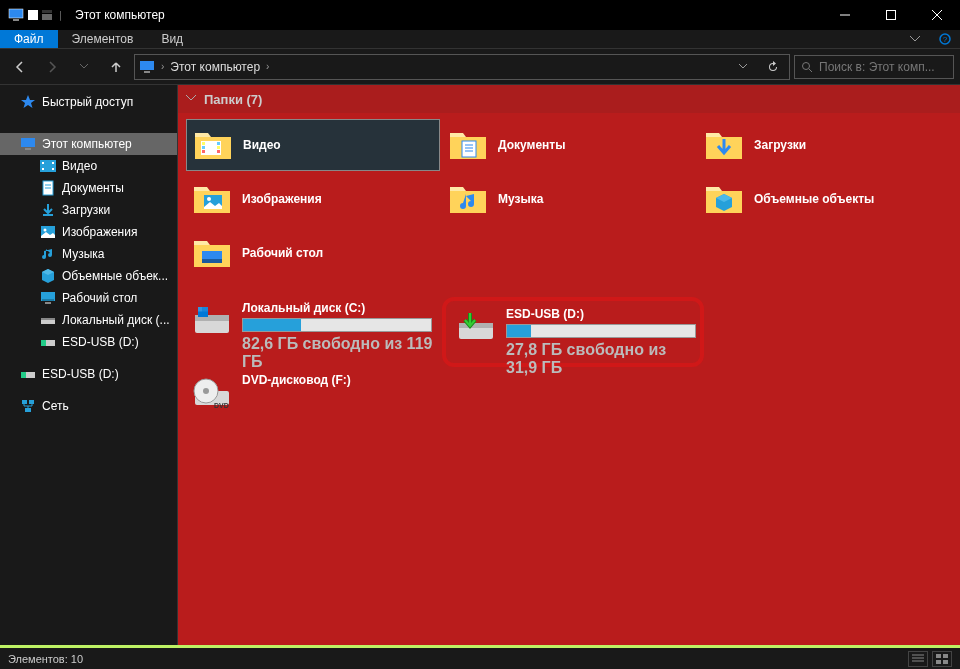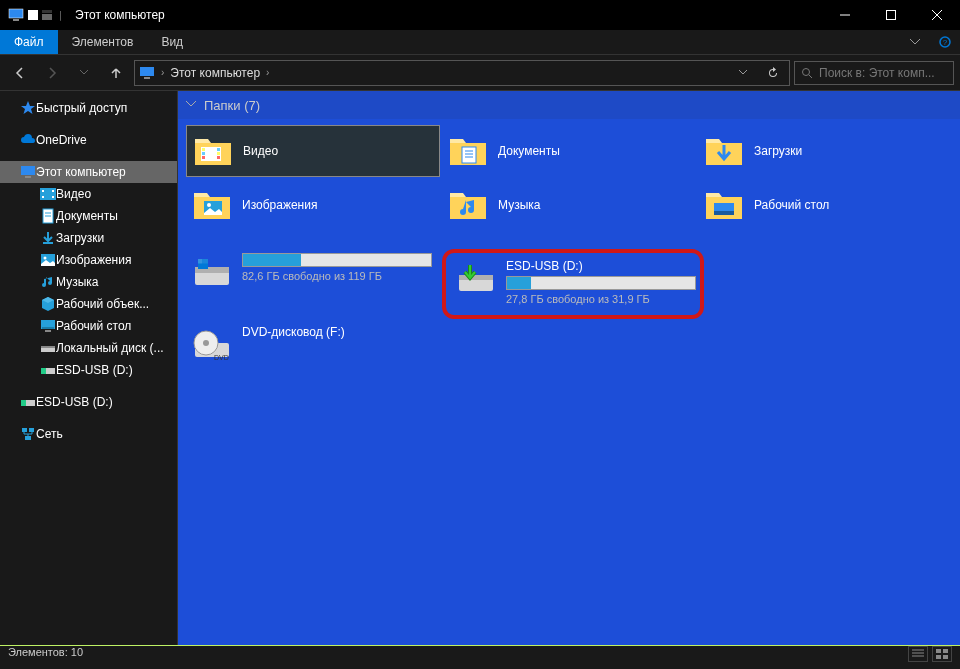--- a/index.html
+++ b/index.html
@@ -11,21 +11,21 @@
 .titlebar { height: 30px; background: #000; display: flex; align-items: center; }
 .titlebar-icons { display: flex; align-items: center; gap: 4px; padding-left: 8px; }
 .title-icon { width: 16px; height: 16px; display: inline-block; }
 .title-tiny { width: 10px; height: 10px; display: inline-block; }
 .title-text { color: #fff; font-size: 12px; margin-left: 10px; }
 .titlebar-controls { margin-left: auto; display: flex; }
 .win-btn { width: 46px; height: 30px; display: flex; align-items: center; justify-content: center; color: #fff; font-size: 11px; }
 .win-btn svg { width: 10px; height: 10px; }
 
 
-.ribbon { height: 25px; background: #191919; display: flex; align-items: stretch; border-bottom: 1px solid #333; }
+.ribbon { height: 19px; background: #191919; display: flex; align-items: stretch; border-bottom: 1px solid #333; }
 .ribbon-tab { padding: 0 14px; font-size: 12px; color: #ccc; display: flex; align-items: center; }
 .ribbon-tab.file { background: #0078d7; color: #fff; }
 .ribbon-dropdown { margin-left: auto; width: 30px; display: flex; align-items: center; justify-content: center; }
 .ribbon-help { width: 30px; display: flex; align-items: center; justify-content: center; }
 
 
 .navrow { height: 36px; background: #191919; display: flex; align-items: center; padding: 0 6px; gap: 4px; border-bottom: 1px solid #333; }
 .nav-btn { width: 28px; height: 28px; display: flex; align-items: center; justify-content: center; color: #999; }
 .nav-btn.disabled { color: #555; }
 .addr { flex: 1; height: 26px; border: 1px solid #555; background: #191919; display: flex; align-items: center; padding: 0 4px; gap: 6px; }
@@ -35,50 +35,50 @@
 .addr .spacer { flex: 1; }
 .addr .addr-icon { width: 24px; display: flex; justify-content: center; color: #999; }
 .search { width: 160px; height: 24px; border: 1px solid #555; background: #191919; display: flex; align-items: center; padding: 0 6px; gap: 6px; }
 .search span.ph { color: #777; font-size: 12px; white-space: nowrap; overflow: hidden; text-overflow: ellipsis; }
 
 
 .body { flex: 1; display: flex; background: #191919; overflow: hidden; }
 
 
 .sidebar { width: 178px; background: #191919; border-right: 1px solid #333; padding-top: 6px; overflow: hidden; }
-.sb-item { height: 22px; display: flex; align-items: center; gap: 0; padding-left: 20px; font-size: 12px; color: #fff; white-space: nowrap; overflow: hidden; }
+.sb-item { height: 22px; display: flex; align-items: center; gap: 6px; padding-left: 20px; font-size: 12px; color: #fff; white-space: nowrap; overflow: hidden; }
 .sb-item.sub { padding-left: 40px; }
 .sb-item.selected { background: #666; }
 .sb-spacer { height: 10px; }
 .sb-icon { width: 16px; height: 16px; flex-shrink: 0; }
 
 
-.main { flex: 1; background: #1d4ed8; padding: 0 0 0 0; overflow: hidden; }
+.main { flex: 1; background: #b91c1c; padding: 0 0 0 0; overflow: hidden; font-weight: bold; }
 .group-header { height: 28px; display: flex; align-items: center; gap: 8px; padding-left: 8px; color: #ccc; font-size: 13px; border-bottom: 0; background: #2a2a2a1a; }
 .chev-down { display: inline-block; transform: translateY(-1px); }
 
 .folder-grid { display: flex; flex-wrap: wrap; gap: 2px 2px; padding: 6px 6px 12px 8px; }
 .folder-item { width: 254px; height: 52px; display: flex; align-items: center; gap: 10px; padding: 2px 6px; }
 .folder-item.selected { border: 1px solid #888; background: #26323a; }
 .folder-icon { width: 40px; height: 40px; flex-shrink: 0; position: relative; }
 .folder-label { font-size: 12px; color: #fff; }
 
 .drive-grid { display: flex; flex-wrap: wrap; gap: 2px 2px; padding: 6px 6px 12px 8px; }
 .drive-item { width: 254px; height: 58px; display: flex; gap: 10px; padding: 4px 6px; align-items: flex-start; }
 .drive-icon { width: 40px; height: 40px; flex-shrink: 0; }
 .drive-body { flex: 1; display: flex; flex-direction: column; gap: 3px; }
 .drive-name { font-size: 12px; color: #fff; }
 .drive-bar { width: 190px; height: 14px; background: #e6e6e6; border: 1px solid #999; position: relative; }
 .drive-fill { height: 100%; background: #26a0da; }
-.drive-sub { font-size: 11px; color: #bbb; }
+.drive-sub { font-size: 16px; color: #bbb; }
 
 .highlight-box { border: 4px solid #d01818; border-radius: 12px; padding: 2px 4px; }
 
 
-.status { height: 24px; background: #191919; border-top: 1px solid #bef264; display: flex; align-items: flex-start; padding: 0 8px; font-size: 11px; color: #ccc; }
+.status { height: 24px; background: #191919; border-top: 3px solid #bef264; display: flex; align-items: center; padding: 0 8px; font-size: 11px; color: #ccc; }
 .status .view-icons { margin-left: auto; display: flex; gap: 4px; }
 .status .view-icons .vi { width: 20px; height: 16px; border: 1px solid #444; display:flex; align-items:center; justify-content:center; }
 
 svg { display: block; }
 </style>
 </head>
 <body>
 
 <div class="window">
 
@@ -198,28 +198,20 @@
     <div class="sidebar">
       <div class="sb-item">
         <span class="sb-icon">
             <svg viewBox="0 0 16 16">
               <path d="M8 1 L10 6 L15 6 L11 9 L12.5 14 L8 11 L3.5 14 L5 9 L1 6 L6 6 Z" fill="#2d89ef"></path>
             </svg>
           </span>
         <span>Быстрый доступ</span>
       </div>
       <div class="sb-spacer"></div>
-      <div class="sb-item">
-        <span class="sb-icon">
-            <svg viewBox="0 0 16 16">
-              <path d="M4 11 Q1 11 1 8 Q1 5 4 5 Q5 2 8 2 Q12 2 12 6 Q15 6 15 9 Q15 11 12 11 Z" fill="#0078d7"></path>
-            </svg>
-          </span>
-        <span>OneDrive</span>
-      </div>
       <div class="sb-spacer"></div>
       <div class="sb-item selected">
         <span class="sb-icon">
             <svg viewBox="0 0 16 16">
               <rect x="1" y="2" width="14" height="9" fill="#2d89ef"></rect>
               <rect x="5" y="12" width="6" height="2" fill="#888"></rect>
             </svg>
           </span>
         <span>Этот компьютер</span>
       </div>
@@ -272,21 +264,21 @@
           </span>
         <span>Музыка</span>
       </div>
       <div class="sb-item sub">
         <span class="sb-icon">
             <svg viewBox="0 0 16 16">
               <path d="M8 1 L14 4 L14 12 L8 15 L2 12 L2 4 Z" fill="#26a0da"></path>
               <path d="M8 1 L14 4 L8 7 L2 4 Z" fill="#4db8e8"></path>
             </svg>
           </span>
-        <span>Рабочий объек...</span>
+        <span>Объемные объек...</span>
       </div>
       <div class="sb-item sub">
         <span class="sb-icon">
             <svg viewBox="0 0 16 16">
               <rect x="1" y="2" width="14" height="9" fill="#26a0da"></rect>
               <rect x="2" y="9" width="12" height="2" fill="#1a7ca8"></rect>
               <rect x="5" y="12" width="6" height="2" fill="#888"></rect>
             </svg>
           </span>
         <span>Рабочий стол</span>
@@ -407,20 +399,31 @@
                 <path d="M18 15 L18 27 A3 3 0 1 1 15 24 M18 17 L26 15 L26 25 A3 3 0 1 1 23 22" fill="#2d89ef"></path>
               </svg>
             </span>
           <span class="folder-label">Музыка</span>
         </div>
         <div class="folder-item">
           <span class="folder-icon">
               <svg viewBox="0 0 40 40">
                 <path d="M2 8 L15 8 L18 12 L38 12 L38 34 L2 34 Z" fill="#ffe9a6"></path>
                 <path d="M2 12 L38 12 L38 34 L2 34 Z" fill="#ffd35a"></path>
+                <path d="M20 15 L28 19 L28 28 L20 32 L12 28 L12 19 Z" fill="#26a0da"></path>
+                <path d="M20 15 L28 19 L20 23 L12 19 Z" fill="#4db8e8"></path>
+              </svg>
+            </span>
+          <span class="folder-label">Объемные объекты</span>
+        </div>
+        <div class="folder-item">
+          <span class="folder-icon">
+              <svg viewBox="0 0 40 40">
+                <path d="M2 8 L15 8 L18 12 L38 12 L38 34 L2 34 Z" fill="#ffe9a6"></path>
+                <path d="M2 12 L38 12 L38 34 L2 34 Z" fill="#ffd35a"></path>
                 <rect x="10" y="18" width="20" height="12" fill="#2d89ef"></rect>
                 <rect x="10" y="26" width="20" height="4" fill="#1a5a9e"></rect>
               </svg>
             </span>
           <span class="folder-label">Рабочий стол</span>
         </div>
       </div>
 
 
       <div class="drive-grid">
@@ -428,20 +431,21 @@
           <span class="drive-icon">
               <svg viewBox="0 0 40 40">
                 <rect x="3" y="14" width="34" height="18" rx="2" fill="#d8d8d8"></rect>
                 <rect x="3" y="14" width="34" height="6" fill="#b0b0b0"></rect>
                 <rect x="6" y="6" width="10" height="10" fill="#0078d7"></rect>
                 <rect x="6" y="6" width="4.5" height="4.5" fill="#fff" opacity="0.2"></rect>
                 <rect x="11" y="6" width="5" height="4.5" fill="#fff" opacity="0.1"></rect>
               </svg>
             </span>
           <div class="drive-body">
+            <span class="drive-name">Локальный диск (C:)</span>
             <div class="drive-bar">
                 <div class="drive-fill" style="width:31%"></div>
               </div>
             <span class="drive-sub">82,6 ГБ свободно из 119 ГБ</span>
           </div>
         </div>
 
         <div class="highlight-box">
           <div class="drive-item" style="width:246px">
             <span class="drive-icon">

